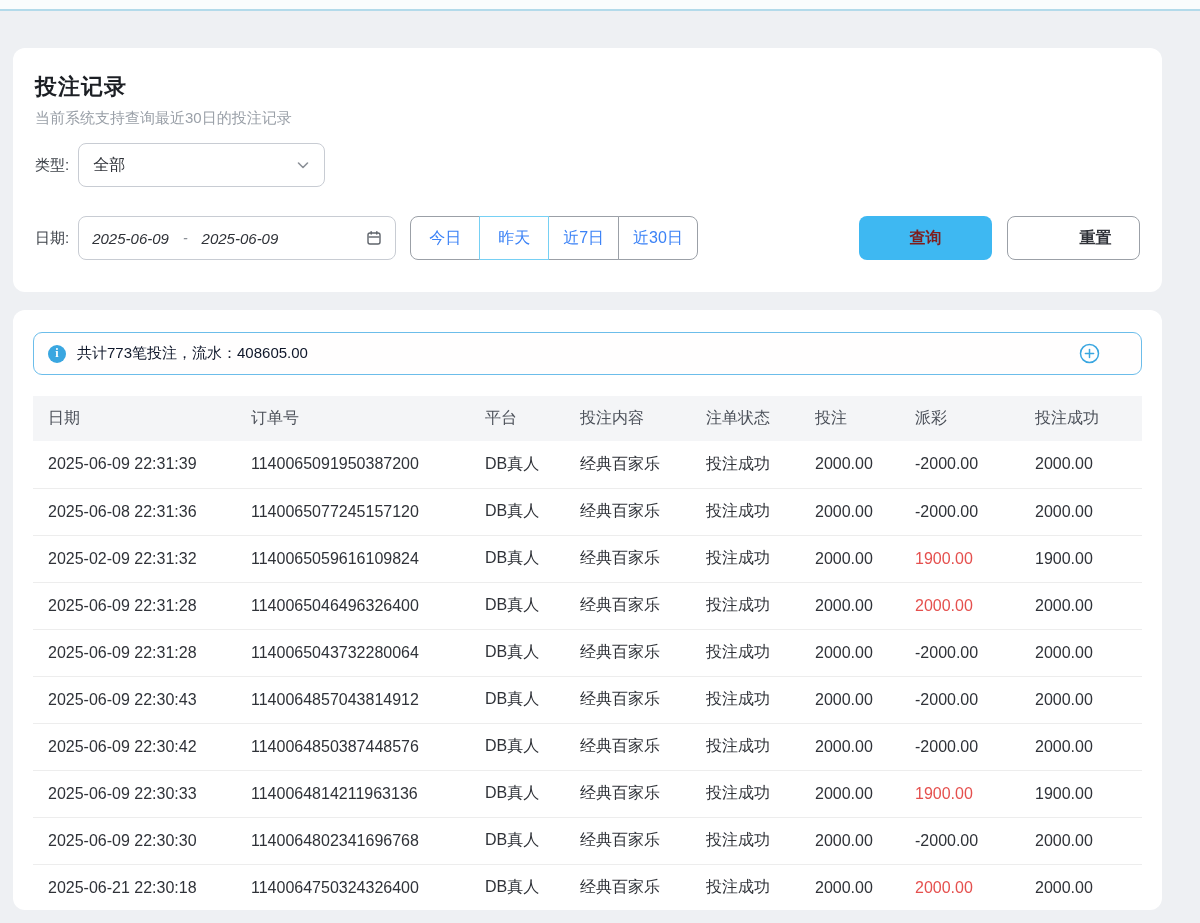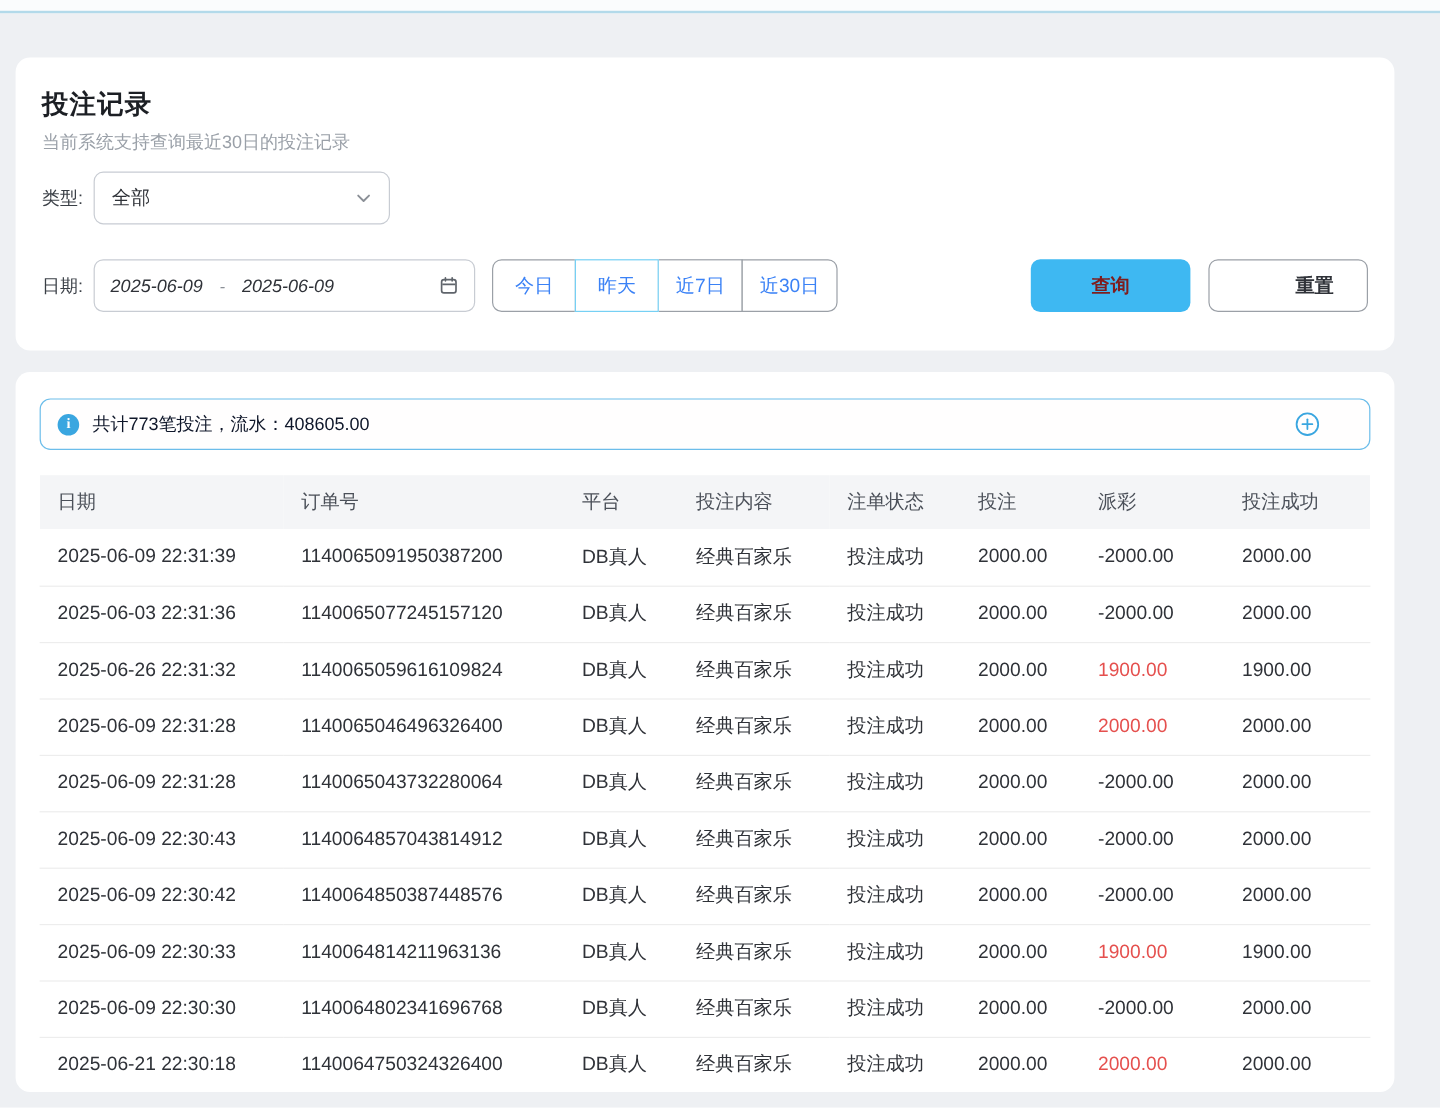--- a/index.html
+++ b/index.html
@@ -240,31 +240,31 @@
           <td>2025-06-09 22:31:39</td>
           <td>1140065091950387200</td>
           <td>DB真人</td>
           <td>经典百家乐</td>
           <td>投注成功</td>
           <td>2000.00</td>
           <td>-2000.00</td>
           <td>2000.00</td>
         </tr>
         <tr>
-          <td>2025-06-03 22:31:36</td>
+          <td>2025-06-08 22:31:36</td>
           <td>1140065077245157120</td>
           <td>DB真人</td>
           <td>经典百家乐</td>
           <td>投注成功</td>
           <td>2000.00</td>
           <td>-2000.00</td>
           <td>2000.00</td>
         </tr>
         <tr>
-          <td>2025-06-26 22:31:32</td>
+          <td>2025-02-09 22:31:32</td>
           <td>1140065059616109824</td>
           <td>DB真人</td>
           <td>经典百家乐</td>
           <td>投注成功</td>
           <td>2000.00</td>
           <td class="red">1900.00</td>
           <td>1900.00</td>
         </tr>
         <tr>
           <td>2025-06-09 22:31:28</td>

